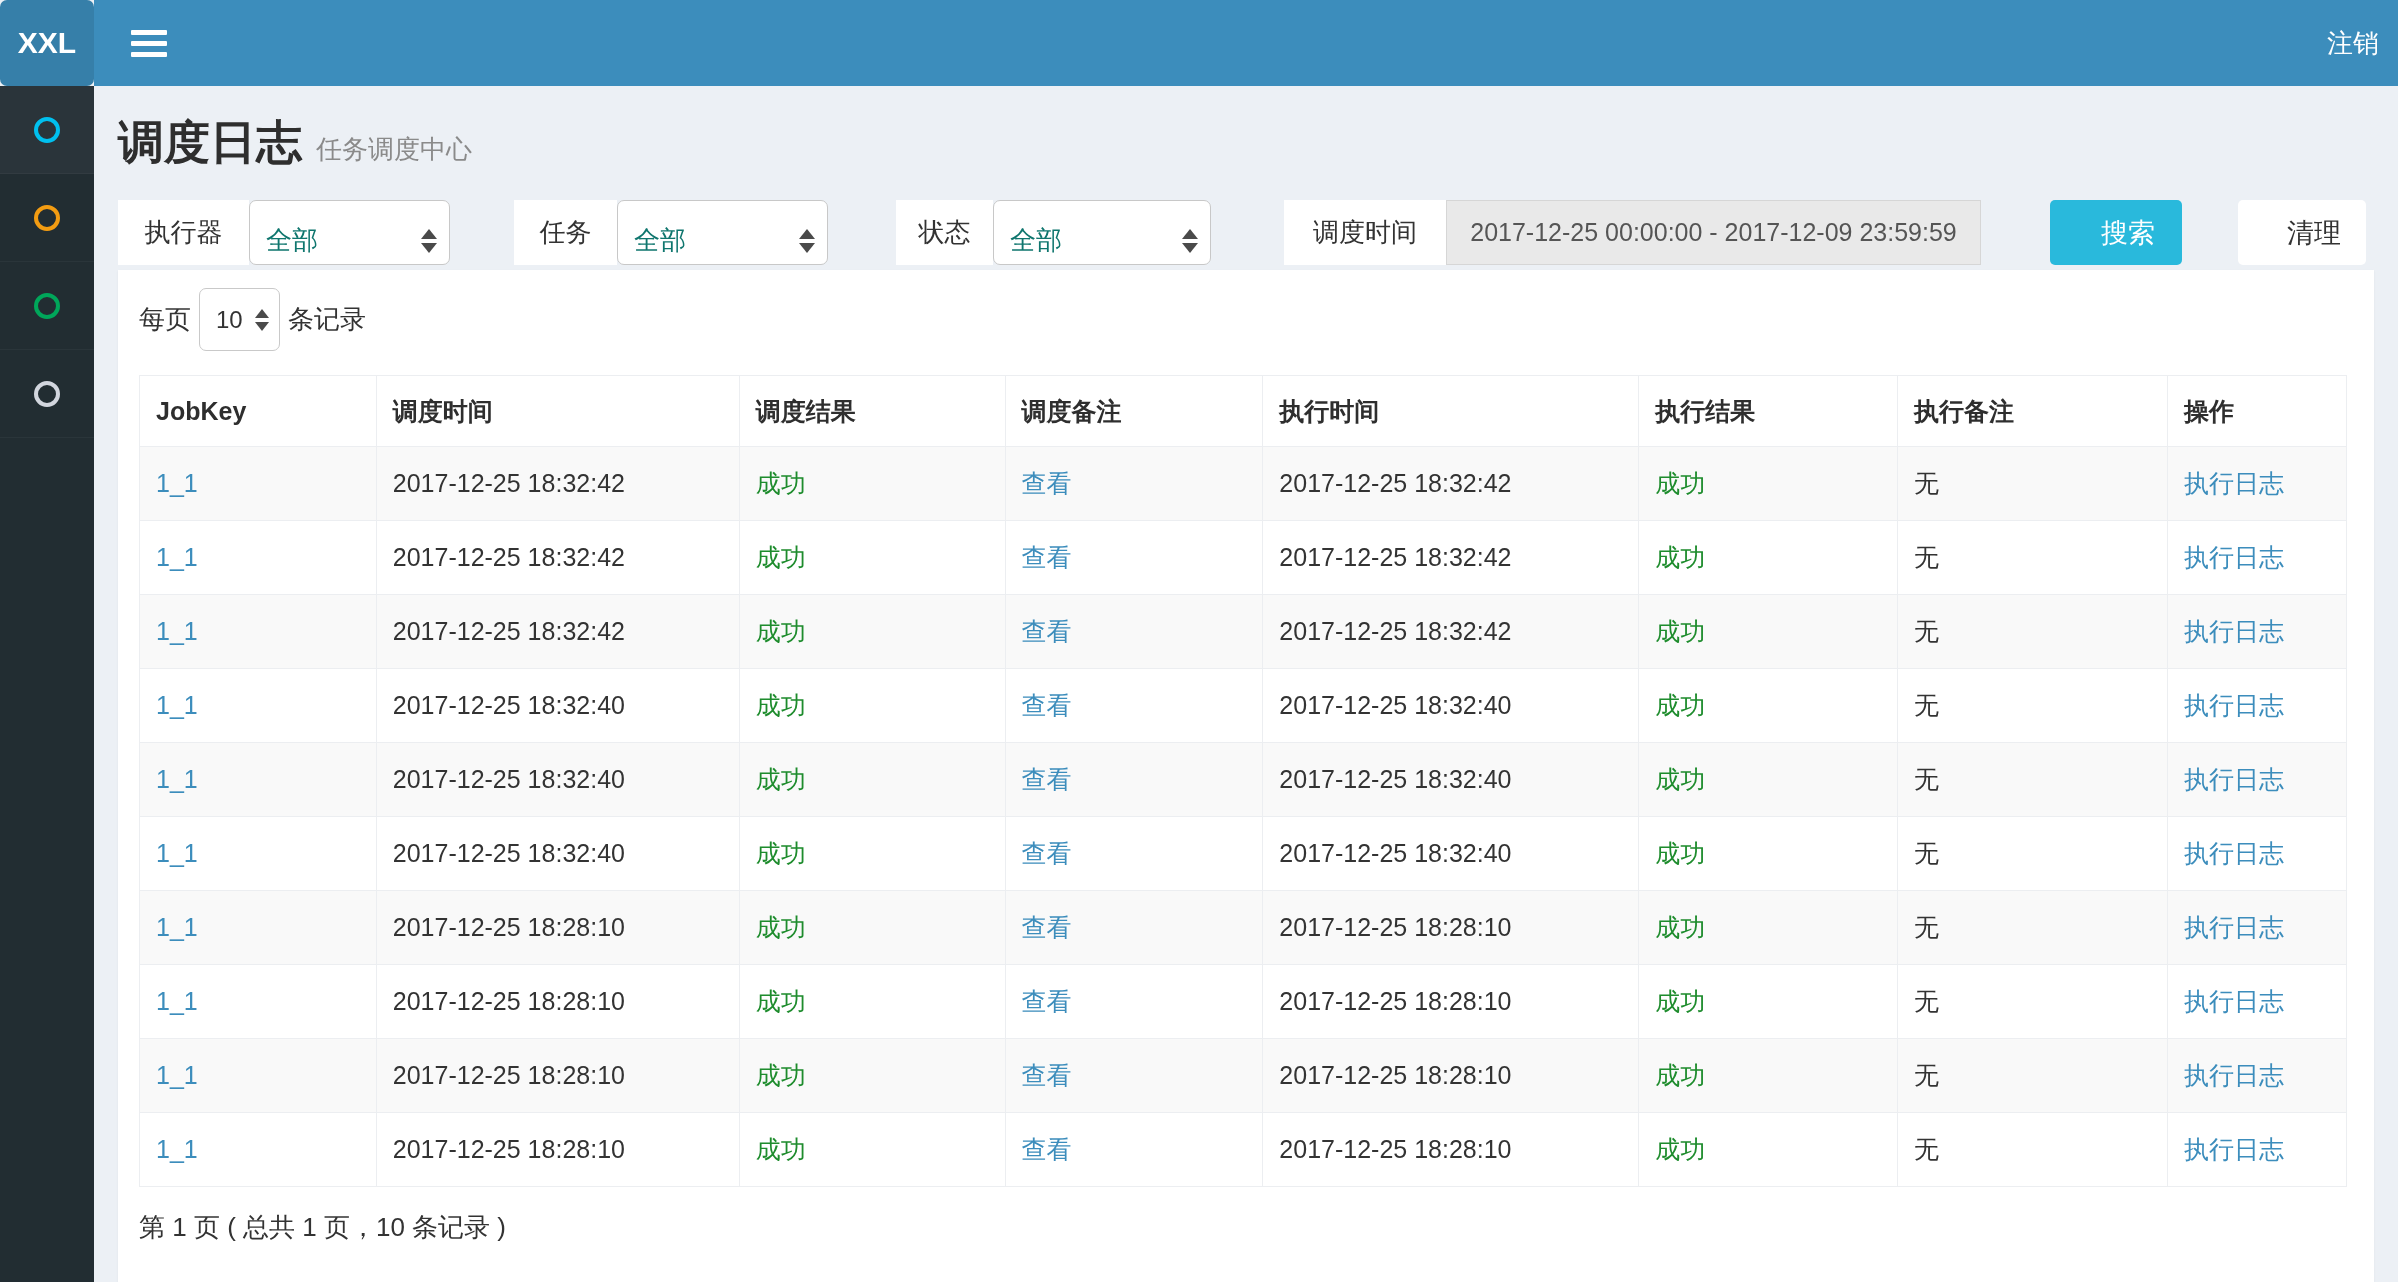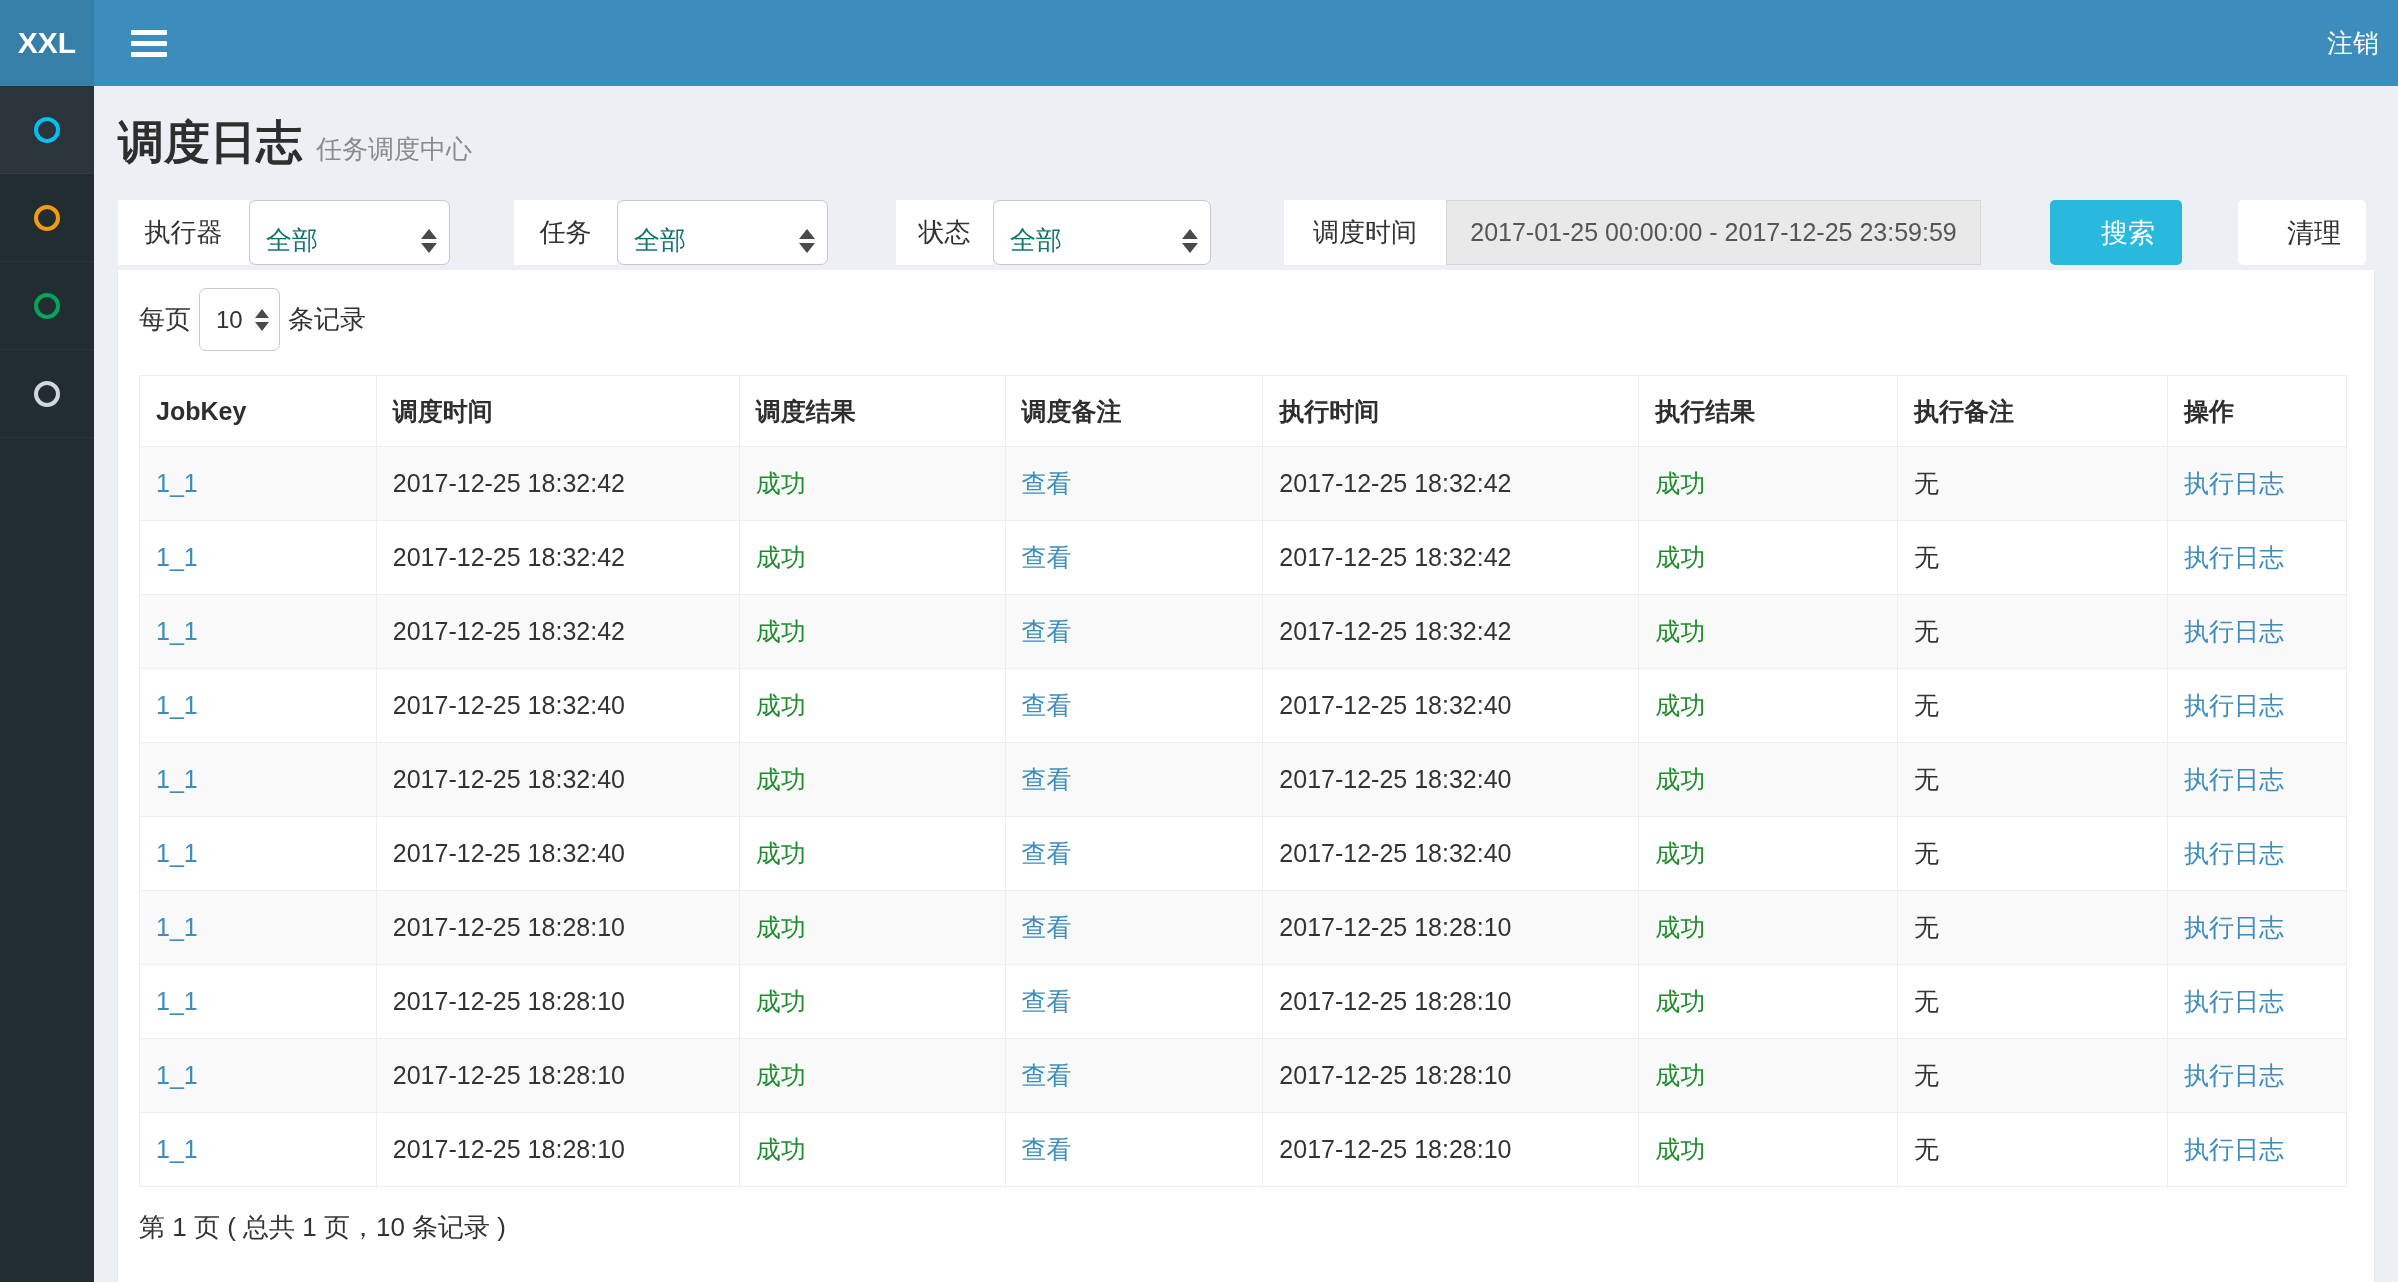--- a/index.html
+++ b/index.html
@@ -5,21 +5,21 @@
   * { margin:0; padding:0; box-sizing:border-box; }
   html,body { width:2398px; height:1282px; overflow:hidden; }
   body {
     font-family:"Liberation Sans","DejaVu Sans",sans-serif;
     background:#ecf0f5; color:#333; position:relative;
   }
   
   .navbar { height:86px; display:flex; width:100%; }
   .logo {
     width:94px; background:#367fa9; color:#fff; font-size:30px; font-weight:bold;
-    display:flex; align-items:center; justify-content:center; cursor:pointer;
+    display:flex; align-items:center; justify-content:center; cursor:pointer;border-radius:7px;
   }
   .nav-rest { flex:1; background:#3c8dbc; display:flex; align-items:center; justify-content:space-between; }
   .hamburger { margin-left:27px; display:flex; flex-direction:column; gap:6px; cursor:pointer; padding:10px; }
   .hamburger .bar { width:36px; height:5px; background:#fff; border-radius:1px; }
   .logout { margin-right:15px; color:#fff; font-size:26px; cursor:pointer; padding:6px 4px; }
   
   .sidebar { position:absolute; left:0; top:86px; bottom:0; width:94px; background:#222d32; }
   .side-item { height:88px; display:flex; align-items:center; justify-content:center; cursor:pointer;
                border-bottom:1px solid rgba(255,255,255,0.04); }
   .side-item.active { background:#2a343a; }
@@ -134,21 +134,21 @@
     <div class="addon w-addon3">状态</div>
     <div class="selectbox w-sel3">
       <span>全部</span>
       <span class="stepper">
           <i class="up"></i>
           <i class="down"></i>
         </span>
     </div>
 
     <div class="addon w-addon4">调度时间</div>
-    <div class="dateinput">2017-01-25 00:00:00 - 2017-12-25 23:59:59</div>
+    <div class="dateinput">2017-12-25 00:00:00 - 2017-12-09 23:59:59</div>
 
     <button class="btn btn-search">搜索</button>
     <button class="btn btn-clear">清理</button>
   </div>
 
   <div class="panel">
 
     <div class="pagesize-row">
       <span>每页</span>
       <div class="pagesize-select">

